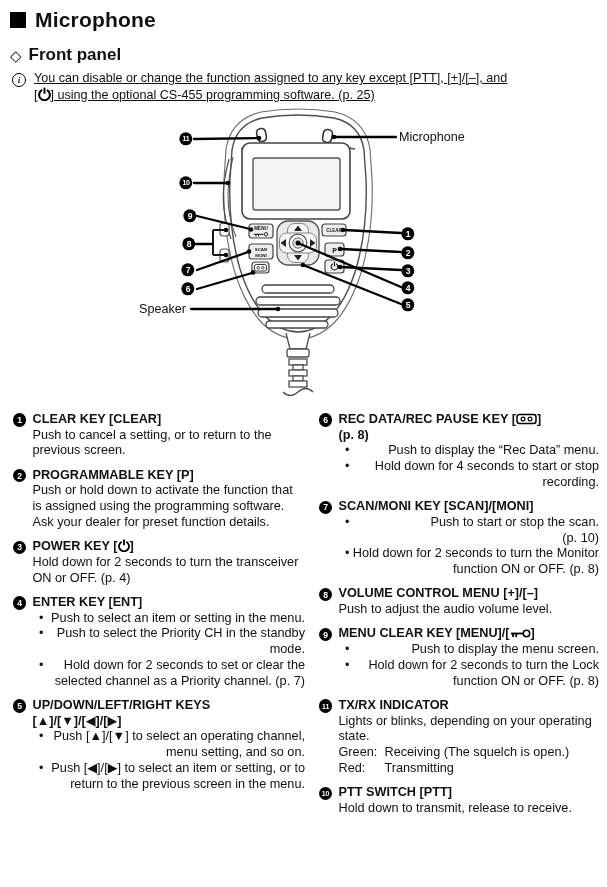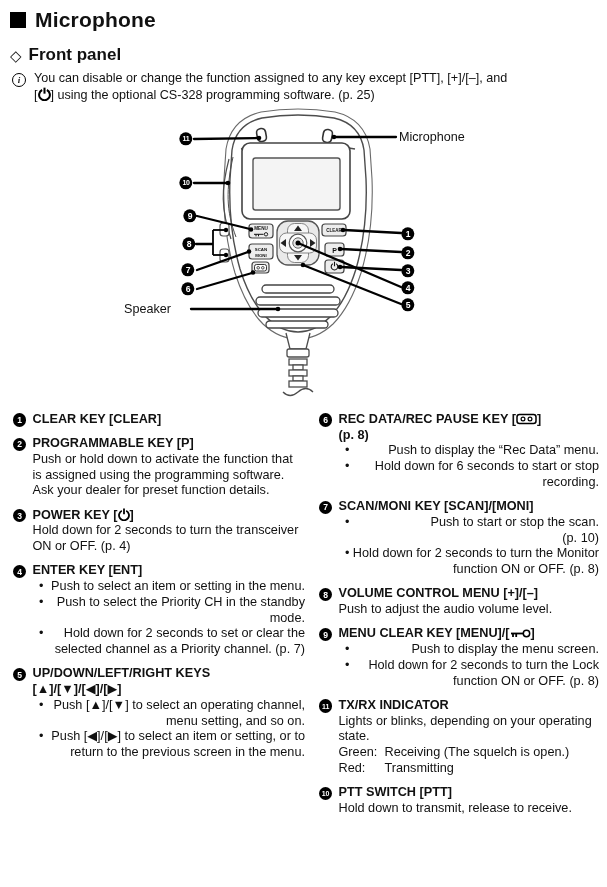--- a/index.html
+++ b/index.html
@@ -15,21 +15,21 @@
   .h1t{font-size:21px;font-weight:bold;letter-spacing:.2px;}
   .h2row{display:flex;align-items:center;gap:7px;margin-top:13px;}
   .dia{font-size:15px;line-height:1;}
   .h2t{font-size:17px;font-weight:bold;}
   .note{display:grid;grid-template-columns:22px 1fr;margin:6px 0 0 2px;}
   .info{
     width:12px;height:12px;border:1.2px solid #000;border-radius:50%;
     font:italic bold 9px "Liberation Serif",serif;display:flex;align-items:center;justify-content:center;
     margin-top:2px;
   }
-  .ntxt{font-size:12.6px;line-height:1.27;}
+  .ntxt{font-size:12.6px;line-height:1.27;text-decoration:underline;}
   .ic{display:inline-block;vertical-align:-2px;line-height:0;}
   
   .diagram{position:relative;height:296px;margin-top:2px;}
   .diagram svg.art{position:absolute;left:0;top:0;}
   .co{
     position:absolute;width:13.4px;height:13.4px;border-radius:50%;background:#000;color:#fff;
     font-size:8.6px;font-weight:bold;display:flex;align-items:center;justify-content:center;
     transform:translate(-50%,-50%);letter-spacing:-.3px;
   }
   .co.small{font-size:7px;}
@@ -65,21 +65,21 @@
     <span class="dia">◇</span>
     <span class="h2t">Front panel</span>
   </div>
   <div class="note">
     <span class="info">i</span>
     <div class="ntxt">
       <div>You can disable or change the function assigned to any key except [PTT], [+]/[–], and</div>
       <div><span>[</span><span class="ic"><svg width="13" height="14" viewBox="0 0 12 13">
               <path d="M3.8 2.8 A5 5 0 1 0 8.2 2.8" fill="none" stroke="#000" stroke-width="1.9"></path>
               <line x1="6" y1="0.6" x2="6" y2="6.2" stroke="#000" stroke-width="1.9"></line>
-            </svg></span><span>] using the optional CS-328 programming software. (p. 25)</span></div>
+            </svg></span><span>] using the optional CS-455 programming software. (p. 25)</span></div>
     </div>
   </div>
 </div>
 
 <div class="diagram">
   <svg class="art" width="607" height="296" viewBox="0 109 607 296">
     <g fill="none" stroke="#6a6a6a" stroke-width="1.1">
 
       <path d="M226 152 Q231 122 261 115 Q298 109 335 115 Q365 122 370 152 L372 182 Q374 232 361 276 Q350 310 333 327 Q317 342 298 342 Q279 342 263 327 Q246 310 235 276 Q222 232 224 182 Z"></path>
     </g>
@@ -201,31 +201,32 @@
   <span class="co" style="left:408px;top:182px">4</span>
   <span class="co" style="left:408px;top:199px">5</span>
   <span class="co" style="left:188px;top:183px">6</span>
   <span class="co" style="left:188px;top:164px">7</span>
   <span class="co" style="left:189px;top:138px">8</span>
   <span class="co" style="left:190px;top:110px">9</span>
   <span class="co small" style="left:186px;top:77px">10</span>
   <span class="co small" style="left:186px;top:33px">11</span>
 
   <span class="dlabel" style="left:399px;top:24px">Microphone</span>
-  <span class="dlabel" style="left:124px;top:196px">Speaker</span>
+  <span class="dlabel" style="left:139px;top:196px">Speaker</span>
 </div>
 
 <div class="cols">
 
   <div class="colL">
 
     <div class="item">
       <span class="badge">1</span>
       <div class="itc">
         <div class="ith">CLEAR KEY [CLEAR]</div>
+        <p class="itp">Push to cancel a setting, or to return to the previous screen.</p>
       </div>
     </div>
 
     <div class="item">
       <span class="badge">2</span>
       <div class="itc">
         <div class="ith">PROGRAMMABLE KEY [P]</div>
         <p class="itp">Push or hold down to activate the function that is assigned using the programming software. Ask your dealer for preset function details.</p>
       </div>
     </div>
@@ -288,21 +289,21 @@
                 <circle cx="7" cy="6" r="1.9" fill="none" stroke="#000" stroke-width="1.2"></circle>
                 <circle cx="14" cy="6" r="1.9" fill="none" stroke="#000" stroke-width="1.2"></circle>
               </svg></span><span>]</span></div>
         <div class="ith">(p. 8)</div>
         <div class="bul">
             <span class="dot"></span>
             <span class="btx">Push to display the “Rec Data” menu.</span>
           </div>
         <div class="bul">
             <span class="dot"></span>
-            <span class="btx">Hold down for 6 seconds to start or stop recording.</span>
+            <span class="btx">Hold down for 4 seconds to start or stop recording.</span>
           </div>
       </div>
     </div>
 
     <div class="item">
       <span class="badge">7</span>
       <div class="itc">
         <div class="ith">SCAN/MONI KEY [SCAN]/[MONI]</div>
         <div class="bul">
             <span class="dot"></span>

